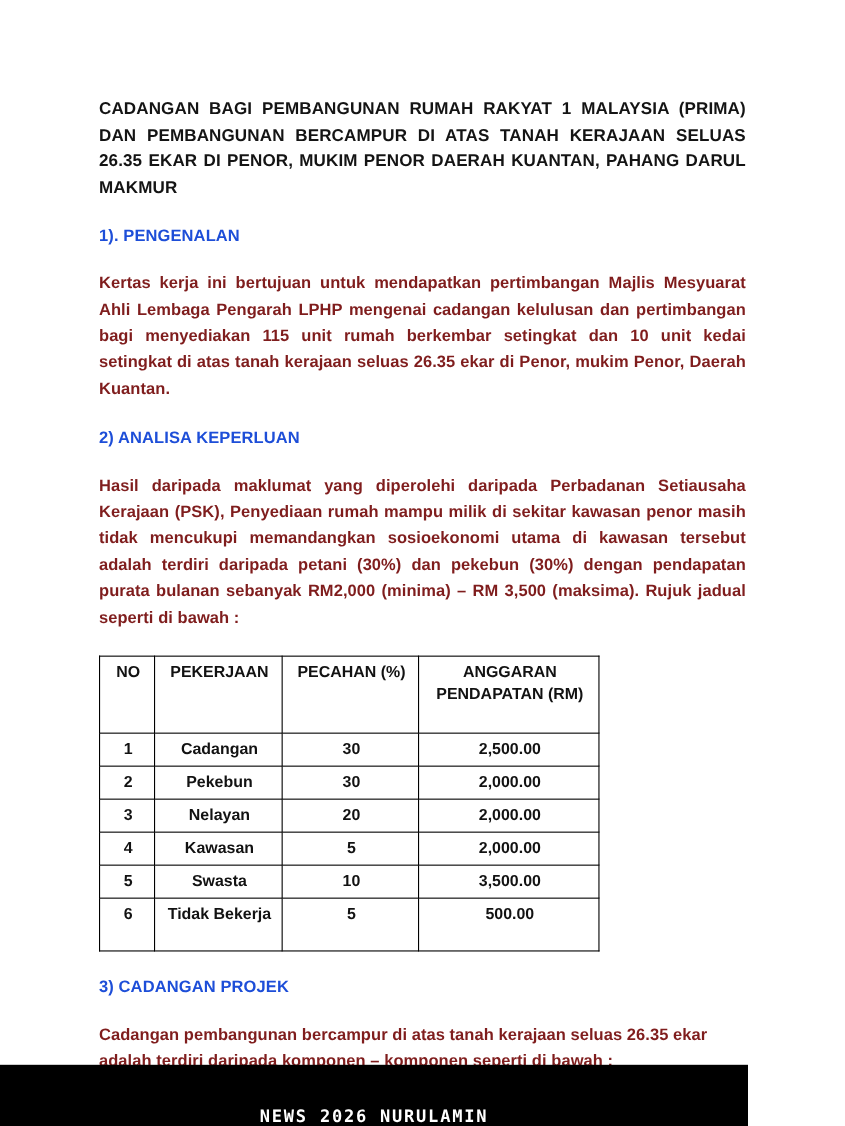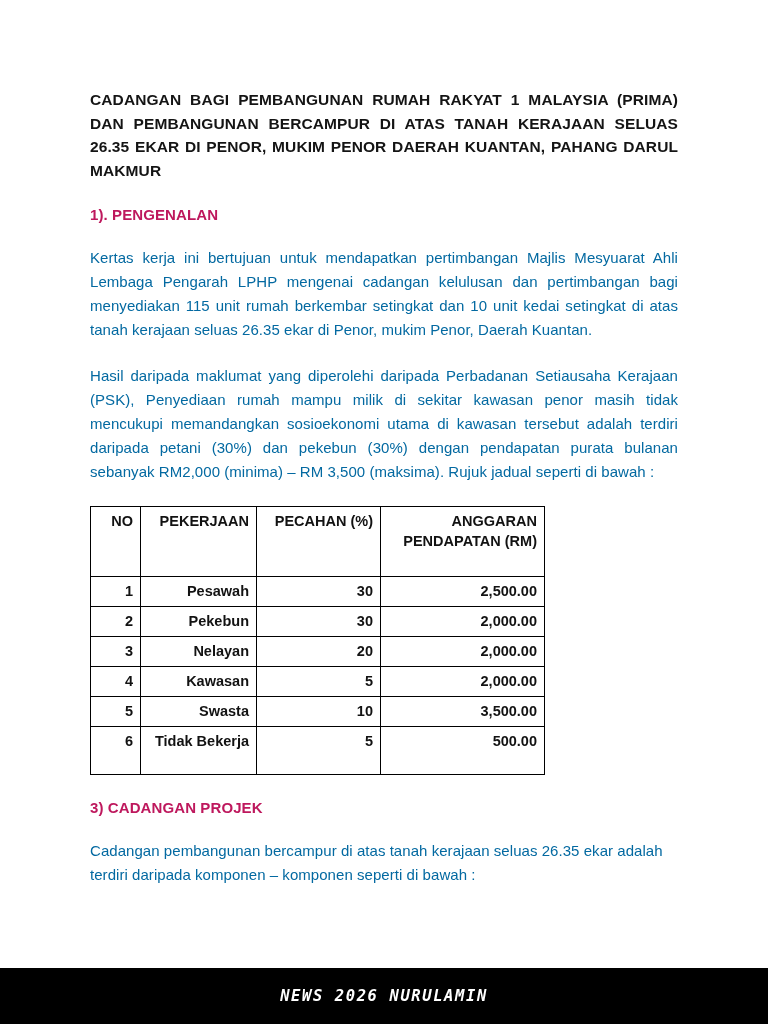--- a/index.html
+++ b/index.html
@@ -38,31 +38,31 @@
     margin: 0 0 22px 0;
     color: #141414;
   }
 
   .section-heading {
     font-size: 15px;
     font-weight: bold;
     line-height: 22px;
     margin: 0 0 20px 0;
     letter-spacing: 0.1px;
-    color: #be185d;
+    color: #1d4ed8;
   }
 
   .body-para {
     font-size: 15px;
-    font-weight: normal;
+    font-weight: bold;
     line-height: 24px;
     text-align: justify;
     text-align-last: left;
     margin: 0 0 22px 0;
-    color: #0369a1;
+    color: #7f1d1d;
     letter-spacing: 0.05px;
   }
 
   .body-para.flush {
     text-align: left;
     text-align-last: left;
   }
 
   .data-table {
     border-collapse: collapse;
@@ -70,46 +70,45 @@
     margin: 0 0 22px 0;
     table-layout: fixed;
   }
   .data-table td, .data-table th {
     border: 1.4px solid #000000;
     font-size: 14.5px;
     font-weight: bold;
     line-height: 20px;
     padding: 4px 7px 5px 9px;
     vertical-align: top;
-    text-align: right;
+    text-align: center;
     color: #121212;
   }
   .col-no      { width: 50px; }
   .col-job     { width: 116px; }
   .col-pct     { width: 124px; }
   .col-income  { width: 164px; }
 
   .th-cell {
     height: 60px;
   }
   .td-tall {
     height: 38px;
   }
 
   .footer-bar {
     position: absolute;
     left: 0;
     top: 968px;
-    width: 768px;
+    width: 680px;
     height: 56px;
     background: #000000;
     display: flex;
-    align-items: center;
+    align-items: flex-end;
     justify-content: center;
-    font-style: italic;
   }
   .footer-text {
     color: #ffffff;
     font-family: "DejaVu Sans Mono", monospace;
     font-size: 15.5px;
     font-weight: bold;
     letter-spacing: 1.6px;
     white-space: nowrap;
   }
 </style>
@@ -117,20 +116,21 @@
 <body>
 
 <div class="page">
 
   <p class="doc-title">CADANGAN BAGI PEMBANGUNAN RUMAH RAKYAT 1 MALAYSIA (PRIMA) DAN PEMBANGUNAN BERCAMPUR DI ATAS TANAH KERAJAAN SELUAS 26.35 EKAR DI PENOR, MUKIM PENOR DAERAH KUANTAN, PAHANG DARUL MAKMUR</p>
 
   <h2 class="section-heading">1). PENGENALAN</h2>
 
   <p class="body-para">Kertas kerja ini bertujuan untuk mendapatkan pertimbangan Majlis Mesyuarat Ahli Lembaga Pengarah LPHP mengenai cadangan kelulusan dan pertimbangan bagi menyediakan 115 unit rumah berkembar setingkat dan 10 unit kedai setingkat di atas tanah kerajaan seluas 26.35 ekar di Penor, mukim Penor, Daerah Kuantan.</p>
 
+  <h2 class="section-heading">2) ANALISA KEPERLUAN</h2>
 
   <p class="body-para">Hasil daripada maklumat yang diperolehi daripada Perbadanan Setiausaha Kerajaan (PSK), Penyediaan rumah mampu milik di sekitar kawasan penor masih tidak mencukupi memandangkan sosioekonomi utama di kawasan tersebut adalah terdiri daripada petani (30%) dan pekebun (30%) dengan pendapatan purata bulanan sebanyak RM2,000 (minima) – RM 3,500 (maksima). Rujuk jadual seperti di bawah :</p>
 
   <table class="data-table">
     <colgroup>
       <col class="col-no">
       <col class="col-job">
       <col class="col-pct">
       <col class="col-income">
     </colgroup>
@@ -138,21 +138,21 @@
       <tr>
         <th class="th-cell">NO</th>
         <th class="th-cell">PEKERJAAN</th>
         <th class="th-cell">PECAHAN (%)</th>
         <th class="th-cell">ANGGARAN PENDAPATAN (RM)</th>
       </tr>
     </thead>
     <tbody>
       <tr>
         <td>1</td>
-        <td>Pesawah</td>
+        <td>Cadangan</td>
         <td>30</td>
         <td>2,500.00</td>
       </tr>
       <tr>
         <td>2</td>
         <td>Pekebun</td>
         <td>30</td>
         <td>2,000.00</td>
       </tr>
       <tr>

